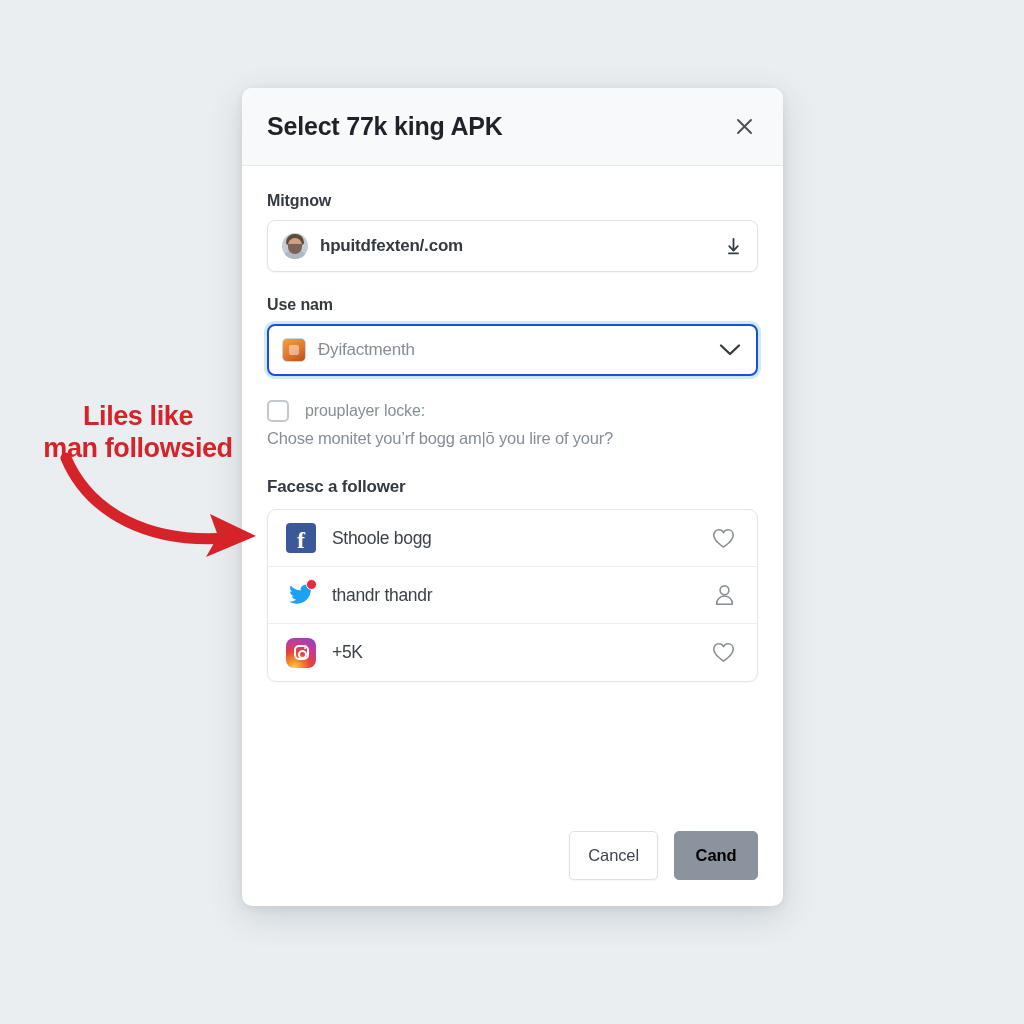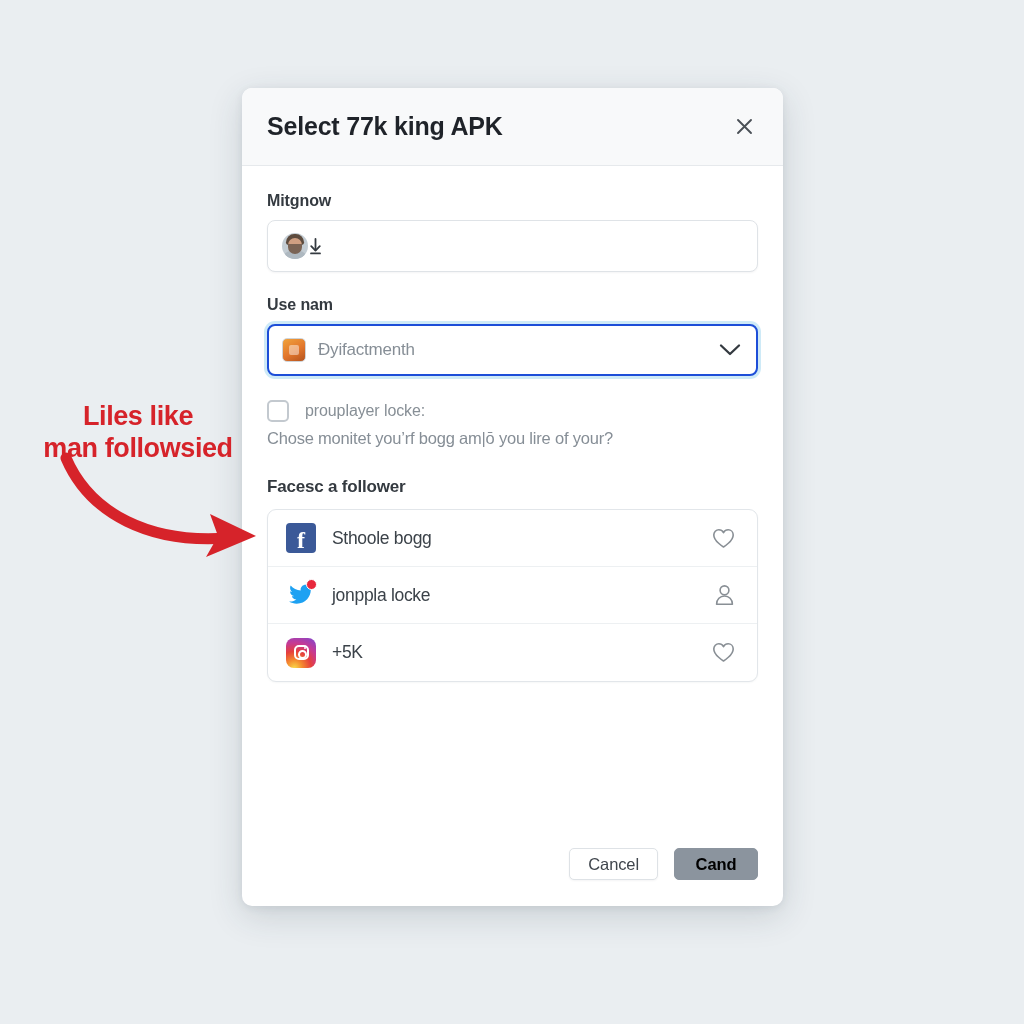--- a/index.html
+++ b/index.html
@@ -283,21 +283,21 @@
   }
 
   
   .modal-footer {
     padding: 26px 25px 26px 25px;
     display: flex;
     justify-content: flex-end;
     gap: 16px;
   }
   .btn {
-    height: 32px;
+    height: 49px;
     border-radius: 5px;
     font-size: 16.5px;
     display: flex;
     align-items: center;
     justify-content: center;
     cursor: pointer;
     box-sizing: border-box;
     letter-spacing: -0.1px;
   }
   .btn-cancel {
@@ -355,20 +355,21 @@
   <div class="modal-body">
 
     <div class="field-label">Mitgnow</div>
     <div class="input-row">
       <div class="avatar">
         <div class="body"></div>
           <div class="hair"></div>
           <div class="face"></div>
           <div class="beard"></div>
       </div>
+      <div class="input-value">hpuitdfexten/.com</div>
       <div class="dl-icon">
         <svg width="15" height="17" viewBox="0 0 15 17" aria-hidden="true">
           <path d="M7.5 1 L7.5 12" stroke="currentColor" stroke-width="1.8" stroke-linecap="round"></path>
           <path d="M3.2 8.2 L7.5 12.6 L11.8 8.2" stroke="currentColor" stroke-width="1.8" fill="none" stroke-linecap="round" stroke-linejoin="round"></path>
           <path d="M3 15.4 L12 15.4" stroke="currentColor" stroke-width="1.8" stroke-linecap="round"></path>
         </svg>
       </div>
     </div>
 
     <div class="field-label">Use nam</div>
@@ -405,21 +406,21 @@
         </div>
       </div>
 
       <div class="list-item">
         <div class="item-icon ic-twitter">
           <svg width="26" height="22" viewBox="0 0 26 22" aria-hidden="true">
             <path d="M25 3.1 c-0.9 0.4 -1.9 0.7 -2.9 0.8 c1.1 -0.6 1.9 -1.6 2.2 -2.8 c-1 0.6 -2.1 1 -3.2 1.2 C20.2 1.3 18.9 0.7 17.5 0.7 c-2.7 0 -4.9 2.2 -4.9 4.8 c0 0.4 0 0.7 0.1 1.1 C8.7 6.4 5.1 4.5 2.7 1.6 C2.3 2.3 2.1 3.1 2.1 3.9 c0 1.7 0.9 3.1 2.2 4 c-0.8 0 -1.6 -0.2 -2.2 -0.6 l0 0.1 c0 2.3 1.7 4.3 3.9 4.7 c-0.4 0.1 -0.8 0.2 -1.3 0.2 c-0.3 0 -0.6 0 -0.9 -0.1 c0.6 1.9 2.4 3.3 4.6 3.3 c-1.7 1.3 -3.8 2.1 -6.1 2.1 c-0.4 0 -0.8 0 -1.2 -0.1 c2.2 1.4 4.8 2.2 7.6 2.2 c9.1 0 14.1 -7.4 14.1 -13.9 l0 -0.6 C23.5 5 24.4 4.1 25 3.1 Z" fill="#1da1f2"></path>
           </svg>
           <div class="badge"></div>
         </div>
-        <div class="list-item-label">jonppla locke</div>
+        <div class="list-item-label">thandr thandr</div>
         <div class="trail-icon">
           <svg width="21" height="22" viewBox="0 0 21 22" aria-hidden="true">
             <circle cx="10.5" cy="6.3" r="4.4" stroke="currentColor" stroke-width="1.6" fill="none"></circle>
             <path d="M2.6 20.2 C2.6 15.4 6.1 12 10.5 12 C14.9 12 18.4 15.4 18.4 20.2 Z" stroke="currentColor" stroke-width="1.6" fill="none" stroke-linejoin="round"></path>
           </svg>
         </div>
       </div>
 
 
       <div class="list-item">

